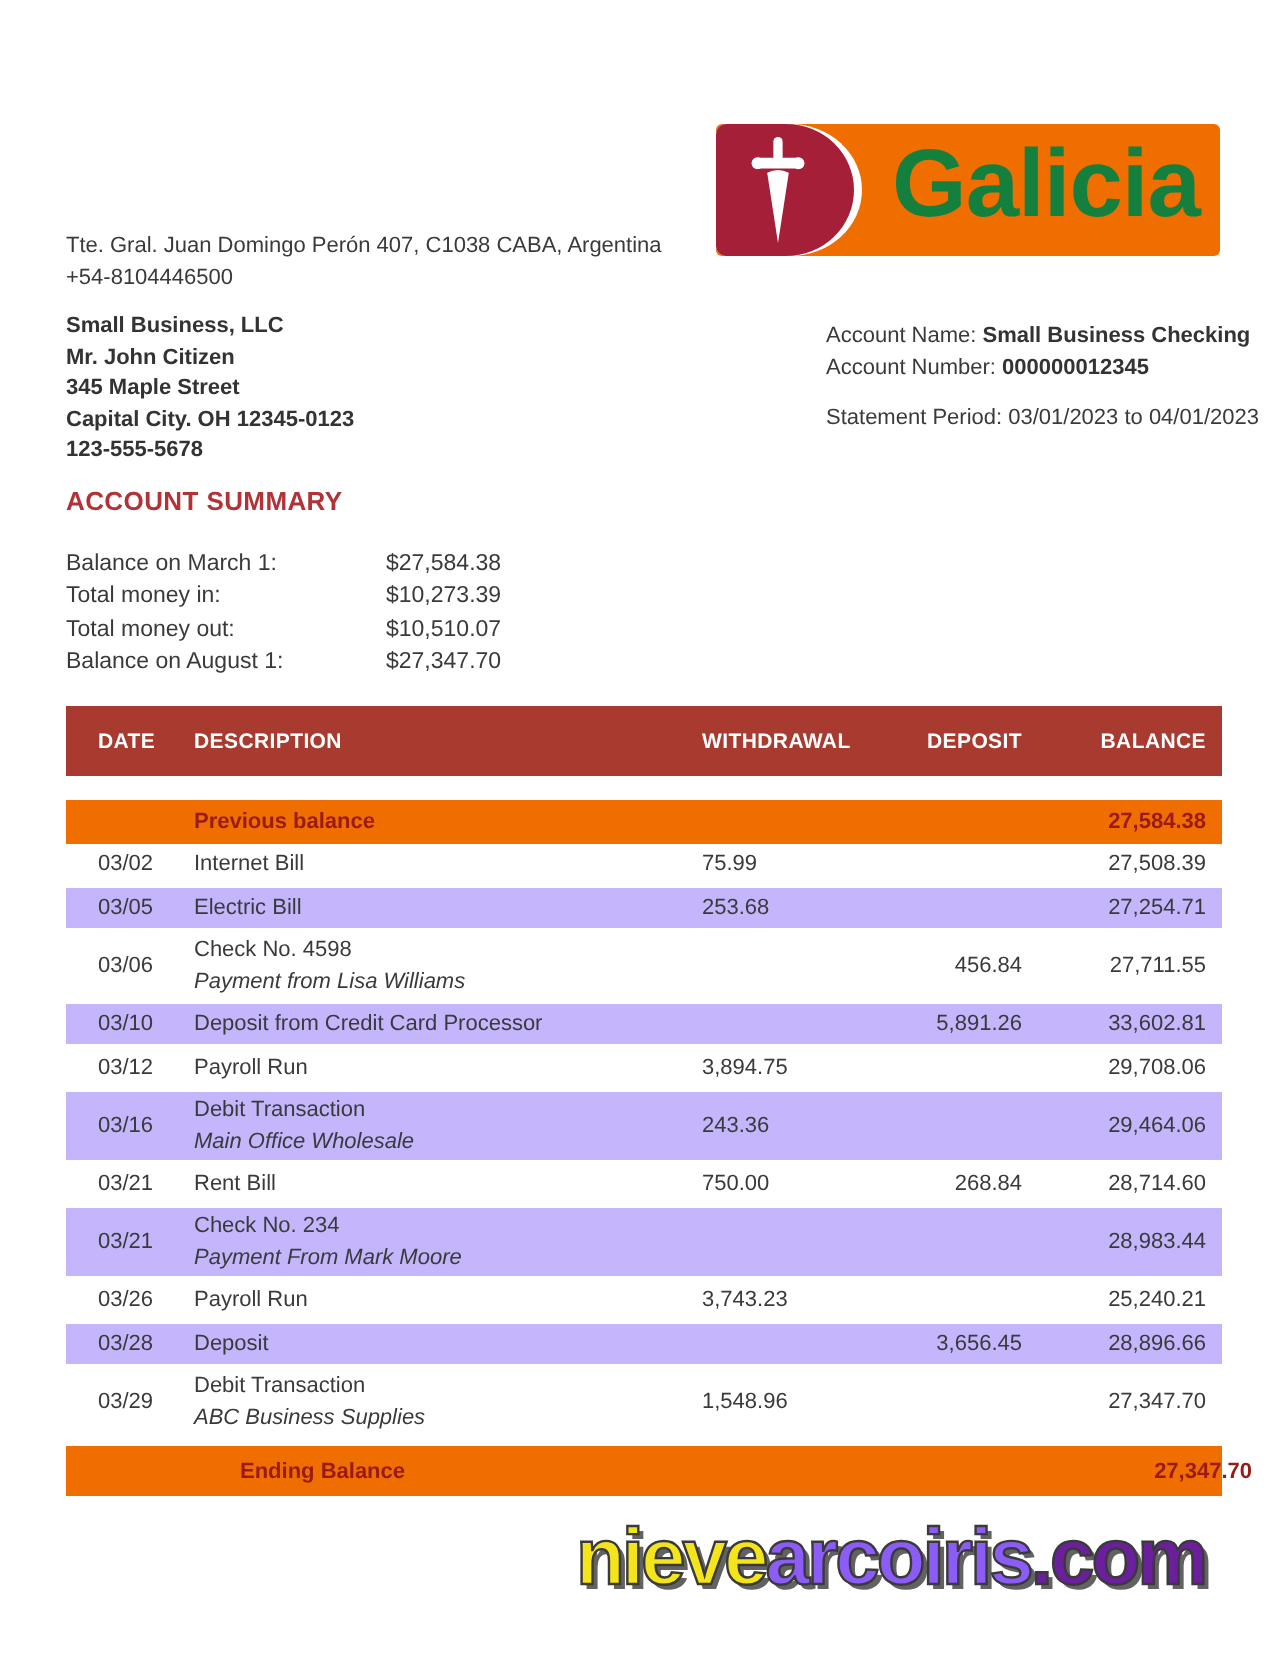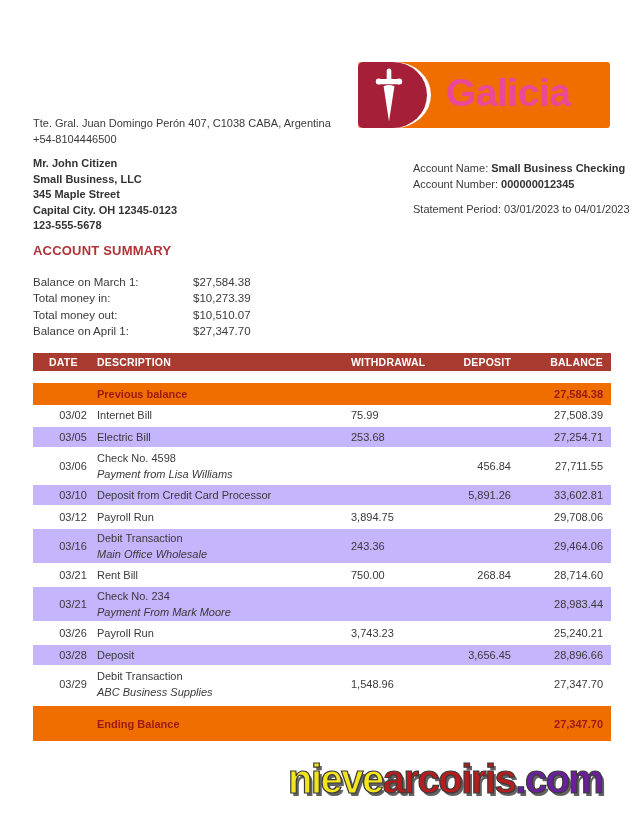--- a/index.html
+++ b/index.html
@@ -12,59 +12,59 @@
   
   .logo { position:absolute; left:358px; top:62px; width:252px; height:66px; }
   .logo-banner { position:absolute; inset:0; background:#F06D00; border-radius:3px; }
   .emblem-wrap { position:absolute; left:0; top:0; width:73px; height:66px; background:#ffffff;
                  border-radius:5px 36px 36px 5px / 5px 33px 33px 5px; }
   .emblem { position:absolute; left:0; top:0; width:69px; height:66px; background:#A51F38;
             border-radius:5px 34px 34px 5px / 5px 33px 33px 5px;
             display:flex; align-items:center; justify-content:center; }
   .emblem svg { margin-right:8px; }
   .wordmark { position:absolute; left:88px; top:0; height:66px; line-height:62px;
-              color:#ec4899; font-size:39px; font-weight:700; letter-spacing:-0.5px; }
+              color:#15803d; font-size:48px; font-weight:700; letter-spacing:-0.5px; }
 
   
   .sender { position:absolute; left:33px; top:116px; font-size:11px; color:#3A3A3A; line-height:15.5px; }
   .customer { position:absolute; left:33px; top:156px; font-size:11px; font-weight:700; color:#333333; line-height:15.6px; }
   .acct { position:absolute; left:413px; top:160px; font-size:11px; color:#3A3A3A; line-height:16px; }
   .acct b { font-weight:700; color:#333333; }
   .acct .period { margin-top:9px; }
 
   
   .summary-title { position:absolute; left:33px; top:243px; font-size:13px; font-weight:700;
                    color:#B13338; letter-spacing:0.2px; }
   .summary { position:absolute; left:33px; top:274px; font-size:11.5px; color:#3A3A3A; }
   .srow { display:flex; height:16.3px; line-height:16.3px; }
   .slabel { width:160px; }
 
   
   .table { position:absolute; left:33px; top:353px; width:578px; font-size:11px; color:#3A3A3A; }
   .trow { display:grid; grid-template-columns:64px 254px 95px 73px 92px; align-items:center; }
   .c-dep, .c-bal { text-align:right; padding-right:8px; }
-  .thead { height:18px; background:#A93A30; color:#ffffff; font-weight:700;
+  .thead { height:35px; background:#A93A30; color:#ffffff; font-weight:700;
            font-size:10.5px; letter-spacing:0.2px; }
   .thead .c-date { padding-left:16px; }
   .band { background:#F06D00; color:#991B14; font-weight:700; height:22px;margin-top:12px; }
-  .band.end { margin-top:3px; height:35px; }
+  .band.end { margin-top:3px; height:25px;padding-left:23px; }
   .txrow { height:22px; border-bottom:2px solid #ffffff; background:#ffffff; }
   .txrow.two { height:36px; }
   .txrow.shaded { background:#c4b5fd; }
-  .txrow .c-date { padding-left:16px;text-align:center; }
+  .txrow .c-date { padding-left:16px; }
   .d-main { line-height:16px; }
   .d-note { line-height:16px; font-style:italic; }
 
   
   .watermark { position:absolute; left:288px; top:757px; font-size:40px; font-weight:700;
                letter-spacing:-1.5px; white-space:nowrap;
                -webkit-text-stroke:1.2px #3A3A3A;
                text-shadow:2.5px 2.5px 0 rgba(70,70,70,0.85); }
   .wm-1 { color:#F4E41C; }
-  .wm-2 { color:#b91c1c; }
+  .wm-2 { color:#8b5cf6; }
   .wm-3 { color:#6B1F9C; }
 </style>
 </head>
 <body>
 
 <div class="page">
 
   <div class="logo">
     <div class="logo-banner"></div>
     <div class="emblem-wrap">
@@ -80,22 +80,22 @@
     </div>
     <div class="wordmark">Galicia</div>
   </div>
 
   <div class="sender">
     <div>Tte. Gral. Juan Domingo Perón 407, C1038 CABA, Argentina</div>
     <div>+54-8104446500</div>
   </div>
 
   <div class="customer">
+    <div>Small Business, LLC</div>
     <div>Mr. John Citizen</div>
-    <div>Small Business, LLC</div>
     <div>345 Maple Street</div>
     <div>Capital City. OH 12345-0123</div>
     <div>123-555-5678</div>
   </div>
 
   <div class="acct">
     <div><span>Account Name: </span><b>Small Business Checking</b></div>
     <div><span>Account Number: </span><b>000000012345</b></div>
     <div class="period">Statement Period: 03/01/2023 to 04/01/2023</div>
   </div>
@@ -108,21 +108,21 @@
       </div>
     <div class="srow">
         <span class="slabel">Total money in:</span>
         <span class="sval">$10,273.39</span>
       </div>
     <div class="srow">
         <span class="slabel">Total money out:</span>
         <span class="sval">$10,510.07</span>
       </div>
     <div class="srow">
-        <span class="slabel">Balance on April 1:</span>
+        <span class="slabel">Balance on August 1:</span>
         <span class="sval">$27,347.70</span>
       </div>
   </div>
 
   <div class="table">
     <div class="trow thead">
       <div class="c-date">DATE</div>
       <div class="c-desc">DESCRIPTION</div>
       <div class="c-wd">WITHDRAWAL</div>
       <div class="c-dep">DEPOSIT</div>

